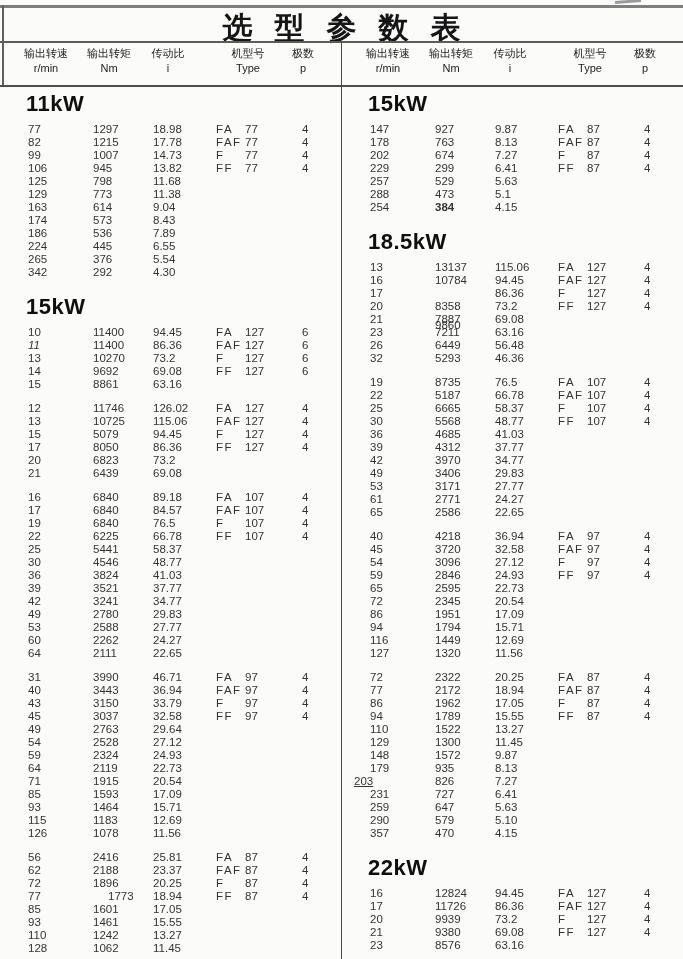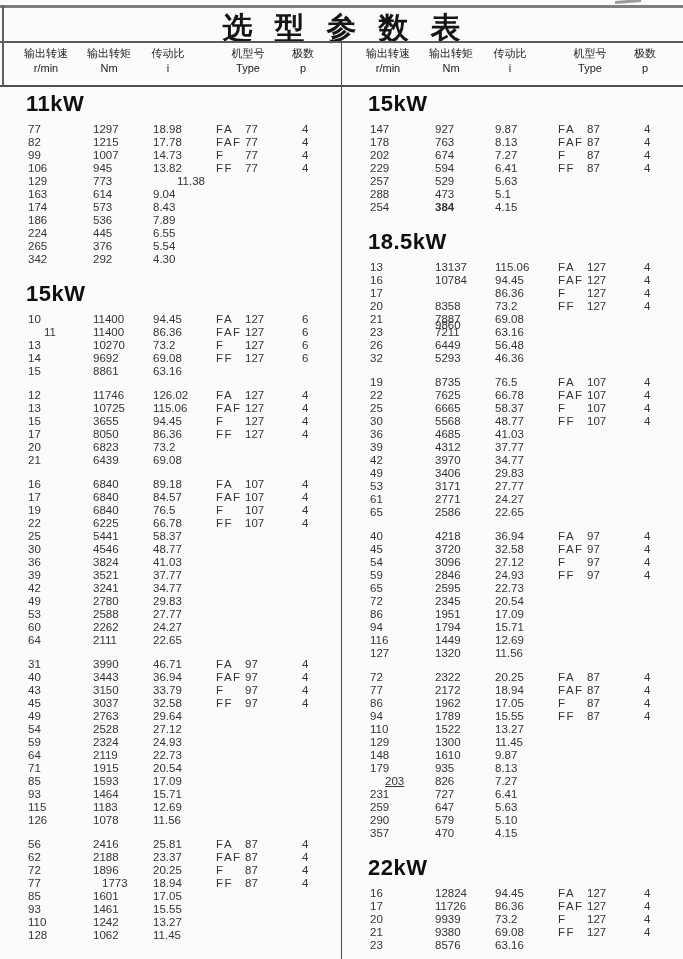--- a/index.html
+++ b/index.html
@@ -112,23 +112,28 @@
           </div>
           <div class="row">
             <span class="cell c0" style="left: 28px;">106</span>
             <span class="cell c1" style="left: 93px;">945</span>
             <span class="cell c2" style="left: 153px;">13.82</span>
             <span class="cell c3" style="left: 216px;">FF</span>
             <span class="cell c4" style="left: 245px;">77</span>
             <span class="cell c5" style="left: 302px;">4</span>
           </div>
           <div class="row">
+            <span class="cell c0" style="left: 28px;">125</span>
+            <span class="cell c1" style="left: 93px;">798</span>
+            <span class="cell c2" style="left: 153px;">11.68</span>
+          </div>
+          <div class="row">
             <span class="cell c0" style="left: 28px;">129</span>
             <span class="cell c1" style="left: 93px;">773</span>
-            <span class="cell c2" style="left: 153px; margin-left: 24px;">11.38</span>
+            <span class="cell c2" style="left: 153px;">11.38</span>
           </div>
           <div class="row">
             <span class="cell c0" style="left: 28px;">163</span>
             <span class="cell c1" style="left: 93px;">614</span>
             <span class="cell c2" style="left: 153px;">9.04</span>
           </div>
           <div class="row">
             <span class="cell c0" style="left: 28px;">174</span>
             <span class="cell c1" style="left: 93px;">573</span>
             <span class="cell c2" style="left: 153px;">8.43</span>
@@ -160,21 +165,21 @@
         <div class="group">
           <div class="row">
             <span class="cell c0" style="left: 28px;">10</span>
             <span class="cell c1" style="left: 93px;">11400</span>
             <span class="cell c2" style="left: 153px;">94.45</span>
             <span class="cell c3" style="left: 216px;">FA</span>
             <span class="cell c4" style="left: 245px;">127</span>
             <span class="cell c5" style="left: 302px;">6</span>
           </div>
           <div class="row">
-            <span class="cell c0" style="left: 44px;">11</span>
+            <span class="cell c0" style="left: 28px; font-style: italic;">11</span>
             <span class="cell c1" style="left: 93px;">11400</span>
             <span class="cell c2" style="left: 153px;">86.36</span>
             <span class="cell c3" style="left: 216px;">FAF</span>
             <span class="cell c4" style="left: 245px;">127</span>
             <span class="cell c5" style="left: 302px;">6</span>
           </div>
           <div class="row">
             <span class="cell c0" style="left: 28px;">13</span>
             <span class="cell c1" style="left: 93px;">10270</span>
             <span class="cell c2" style="left: 153px;">73.2</span>
@@ -208,21 +213,21 @@
           <div class="row">
             <span class="cell c0" style="left: 28px;">13</span>
             <span class="cell c1" style="left: 93px;">10725</span>
             <span class="cell c2" style="left: 153px;">115.06</span>
             <span class="cell c3" style="left: 216px;">FAF</span>
             <span class="cell c4" style="left: 245px;">127</span>
             <span class="cell c5" style="left: 302px;">4</span>
           </div>
           <div class="row">
             <span class="cell c0" style="left: 28px;">15</span>
-            <span class="cell c1" style="left: 93px;">3655</span>
+            <span class="cell c1" style="left: 93px;">5079</span>
             <span class="cell c2" style="left: 153px;">94.45</span>
             <span class="cell c3" style="left: 216px;">F</span>
             <span class="cell c4" style="left: 245px;">127</span>
             <span class="cell c5" style="left: 302px;">4</span>
           </div>
           <div class="row">
             <span class="cell c0" style="left: 28px;">17</span>
             <span class="cell c1" style="left: 93px;">8050</span>
             <span class="cell c2" style="left: 153px;">86.36</span>
             <span class="cell c3" style="left: 216px;">FF</span>
@@ -418,21 +423,21 @@
           <div class="row">
             <span class="cell c0" style="left: 28px;">72</span>
             <span class="cell c1" style="left: 93px;">1896</span>
             <span class="cell c2" style="left: 153px;">20.25</span>
             <span class="cell c3" style="left: 216px;">F</span>
             <span class="cell c4" style="left: 245px;">87</span>
             <span class="cell c5" style="left: 302px;">4</span>
           </div>
           <div class="row">
             <span class="cell c0" style="left: 28px;">77</span>
-            <span class="cell c1" style="left: 102px;">1773</span>
+            <span class="cell c1" style="left: 108px;">1773</span>
             <span class="cell c2" style="left: 153px;">18.94</span>
             <span class="cell c3" style="left: 216px;">FF</span>
             <span class="cell c4" style="left: 245px;">87</span>
             <span class="cell c5" style="left: 302px;">4</span>
           </div>
           <div class="row">
             <span class="cell c0" style="left: 28px;">85</span>
             <span class="cell c1" style="left: 93px;">1601</span>
             <span class="cell c2" style="left: 153px;">17.05</span>
           </div>
@@ -477,21 +482,21 @@
           <div class="row">
             <span class="cell c0" style="left: 28px;">202</span>
             <span class="cell c1" style="left: 93px;">674</span>
             <span class="cell c2" style="left: 153px;">7.27</span>
             <span class="cell c3" style="left: 216px;">F</span>
             <span class="cell c4" style="left: 245px;">87</span>
             <span class="cell c5" style="left: 302px;">4</span>
           </div>
           <div class="row">
             <span class="cell c0" style="left: 28px;">229</span>
-            <span class="cell c1" style="left: 93px;">594</span>
+            <span class="cell c1" style="left: 93px;">299</span>
             <span class="cell c2" style="left: 153px;">6.41</span>
             <span class="cell c3" style="left: 216px;">FF</span>
             <span class="cell c4" style="left: 245px;">87</span>
             <span class="cell c5" style="left: 302px;">4</span>
           </div>
           <div class="row">
             <span class="cell c0" style="left: 28px;">257</span>
             <span class="cell c1" style="left: 93px;">529</span>
             <span class="cell c2" style="left: 153px;">5.63</span>
           </div>
@@ -567,21 +572,21 @@
           <div class="row">
             <span class="cell c0" style="left: 28px;">19</span>
             <span class="cell c1" style="left: 93px;">8735</span>
             <span class="cell c2" style="left: 153px;">76.5</span>
             <span class="cell c3" style="left: 216px;">FA</span>
             <span class="cell c4" style="left: 245px;">107</span>
             <span class="cell c5" style="left: 302px;">4</span>
           </div>
           <div class="row">
             <span class="cell c0" style="left: 28px;">22</span>
-            <span class="cell c1" style="left: 93px;">7625</span>
+            <span class="cell c1" style="left: 93px;">5187</span>
             <span class="cell c2" style="left: 153px;">66.78</span>
             <span class="cell c3" style="left: 216px;">FAF</span>
             <span class="cell c4" style="left: 245px;">107</span>
             <span class="cell c5" style="left: 302px;">4</span>
           </div>
           <div class="row">
             <span class="cell c0" style="left: 28px;">25</span>
             <span class="cell c1" style="left: 93px;">6665</span>
             <span class="cell c2" style="left: 153px;">58.37</span>
             <span class="cell c3" style="left: 216px;">F</span>
@@ -734,30 +739,30 @@
             <span class="cell c1" style="left: 93px;">1522</span>
             <span class="cell c2" style="left: 153px;">13.27</span>
           </div>
           <div class="row">
             <span class="cell c0" style="left: 28px;">129</span>
             <span class="cell c1" style="left: 93px;">1300</span>
             <span class="cell c2" style="left: 153px;">11.45</span>
           </div>
           <div class="row">
             <span class="cell c0" style="left: 28px;">148</span>
-            <span class="cell c1" style="left: 93px;">1610</span>
+            <span class="cell c1" style="left: 93px;">1572</span>
             <span class="cell c2" style="left: 153px;">9.87</span>
           </div>
           <div class="row">
             <span class="cell c0" style="left: 28px;">179</span>
             <span class="cell c1" style="left: 93px;">935</span>
             <span class="cell c2" style="left: 153px;">8.13</span>
           </div>
           <div class="row">
-            <span class="cell c0" style="left: 43px; text-decoration: underline;">203</span>
+            <span class="cell c0" style="left: 12px; text-decoration: underline;">203</span>
             <span class="cell c1" style="left: 93px;">826</span>
             <span class="cell c2" style="left: 153px;">7.27</span>
           </div>
           <div class="row">
             <span class="cell c0" style="left: 28px;">231</span>
             <span class="cell c1" style="left: 93px;">727</span>
             <span class="cell c2" style="left: 153px;">6.41</span>
           </div>
           <div class="row">
             <span class="cell c0" style="left: 28px;">259</span>

